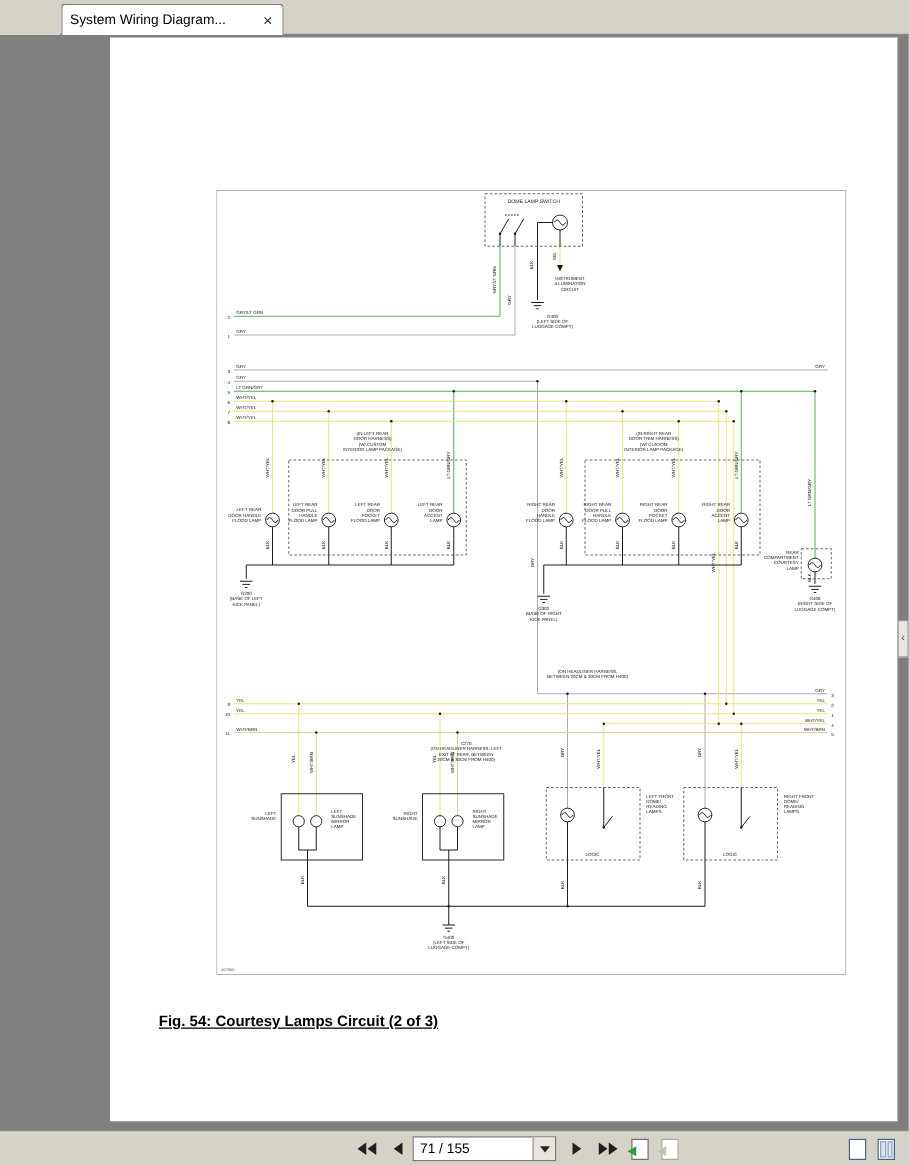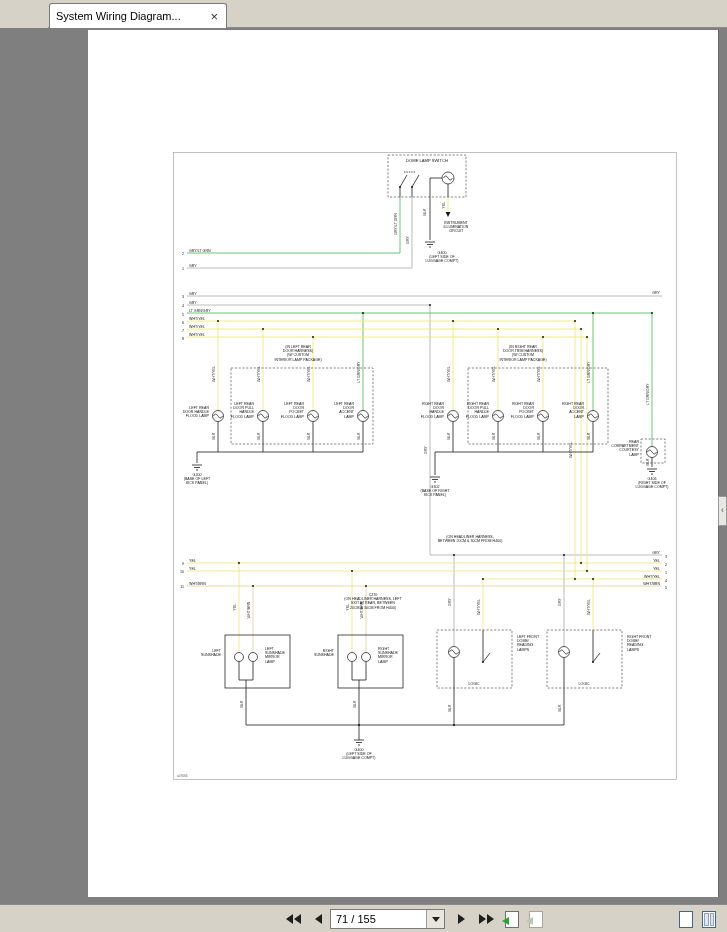--- a/index.html
+++ b/index.html
@@ -276,20 +276,21 @@
         <text x="388" y="450" text-anchor="middle" transform="rotate(-90 388 450)">GRY</text>
         <text x="417" y="455" text-anchor="middle" transform="rotate(-90 417 455)">WHT/YEL</text>
         <text x="70" y="552" text-anchor="middle" transform="rotate(-90 70 552)">BLK</text>
         <text x="183" y="552" text-anchor="middle" transform="rotate(-90 183 552)">BLK</text>
         <text x="278" y="556" text-anchor="middle" transform="rotate(-90 278 556)">BLK</text>
         <text x="388" y="556" text-anchor="middle" transform="rotate(-90 388 556)">BLK</text>
       </g>
     </svg>
     </div>
 
+    <div class="caption">Fig. 54: Courtesy Lamps Circuit (2 of 3)</div>
   </div>
   <div class="pane-chevron">‹</div>
 </div>
 
 <div class="toolbar">
   <div class="tb-btn" style="left:283px">
     <span class="dbl">
         <i class="tri-l"></i>
         <i class="tri-l"></i>
       </span>

